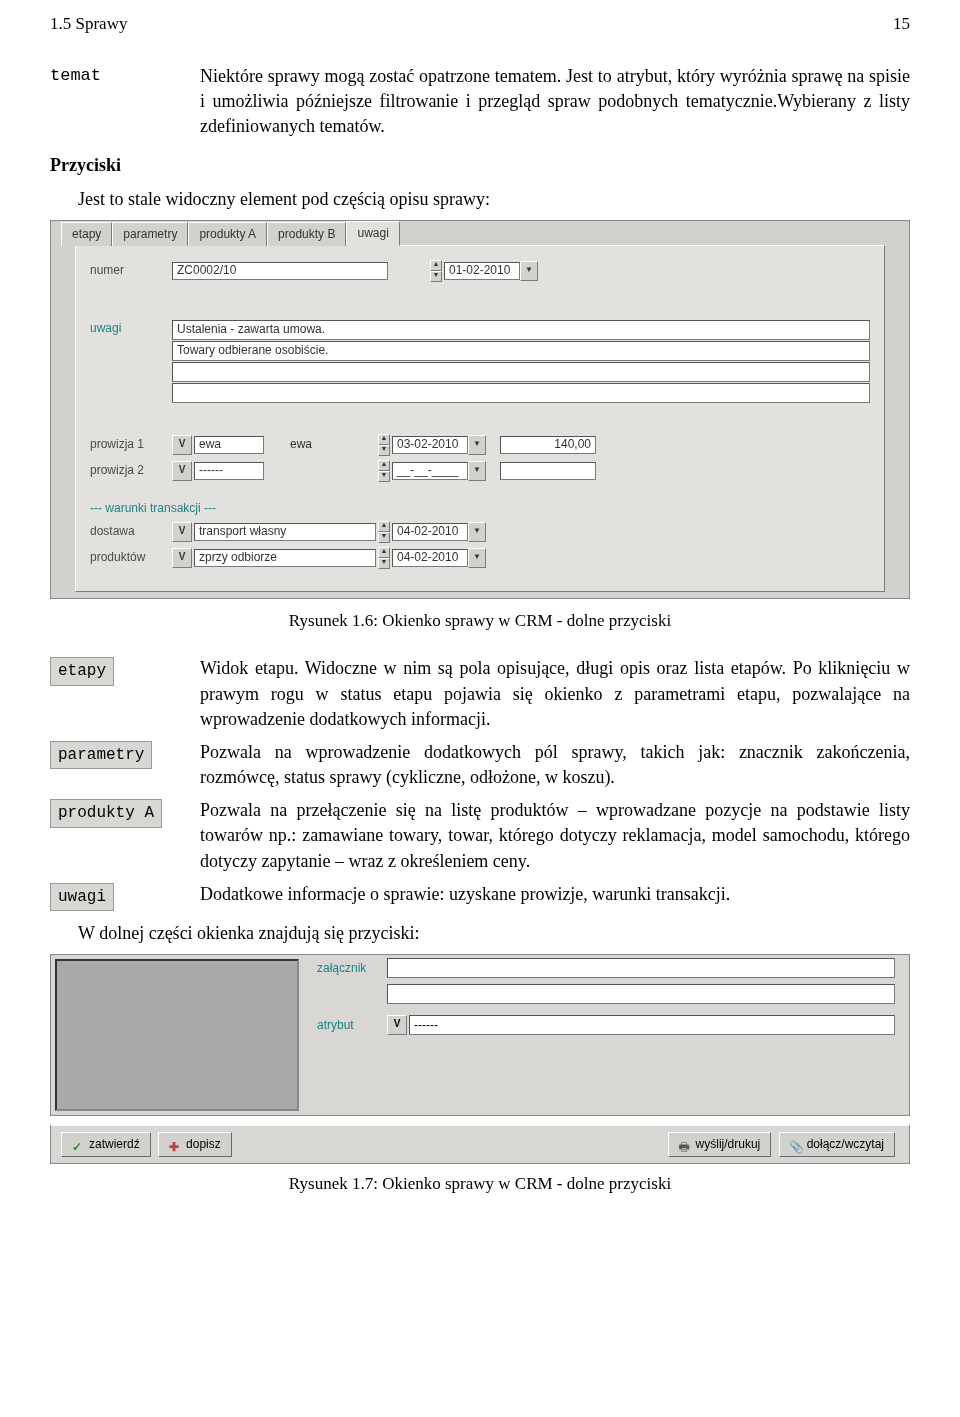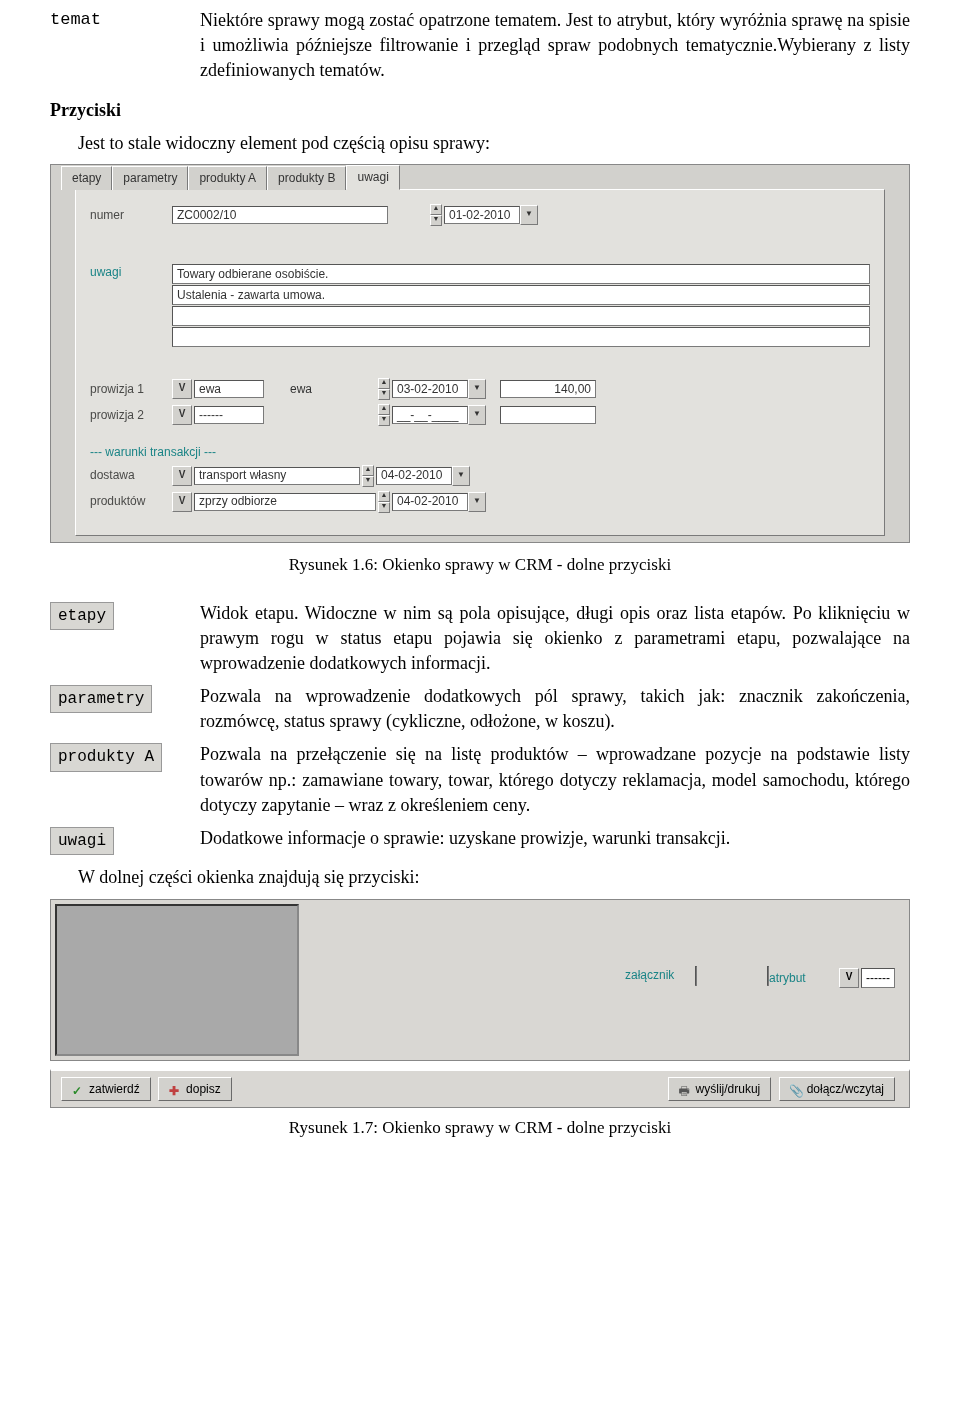--- a/index.html
+++ b/index.html
@@ -29,36 +29,40 @@
 .textblock{flex:1}
 .drop{width:18px;height:18px;background:#d2d1cd;border:1px solid #fff;border-right-color:#7a7a7a;border-bottom-color:#7a7a7a;font-size:10px;font-weight:bold;text-align:center;line-height:15px;margin-right:2px}
 .sel{background:#fff;border:1px solid #7a7a7a;border-top-color:#555;border-left-color:#555;height:18px;padding:0 4px;font-size:12px;display:flex;align-items:center;box-sizing:border-box}
 .amt-inp{width:96px;text-align:right;justify-content:flex-end}
 .section-lbl{color:#1a8486;margin:18px 0 4px}
 .caption{text-align:center;font-size:17px;margin:8px 0 24px}
 .btnbox{display:inline-block;border:1px solid #999;background:#d8d7d3;padding:2px 7px;font-family:'Courier New',monospace;font-size:16px;margin-right:4px}
 .btn-row .dl-term{width:150px;padding-top:1px}
 .ui-panel2{display:flex;background:#d9d7d3;border:1px solid #888;font-family:"MS Sans Serif",Arial,sans-serif;font-size:12px;margin:4px 0 8px}
 .leftgray{width:240px;background:#a9a9a9;border:2px inset #888;margin:4px}
-.rightpane{flex:1;padding:0 14px 8px;display:flex;flex-direction:row;justify-content:flex-end}
+.rightpane{flex:1;padding:0 14px 8px;display:flex;flex-direction:column;}
 .rp-row{display:flex;align-items:center;margin:3px 0}
 .rp-label{width:70px;color:#1a8486;text-align:left}
 .rp-inp{flex:1;background:#fff;border:1px solid #7a7a7a;border-top-color:#555;border-left-color:#555;height:18px}
 .bottom-bar{background:#d9d7d3;border:1px solid #888;border-top:2px solid #fff;padding:6px 10px;display:flex;justify-content:space-between;font-family:"MS Sans Serif",Arial,sans-serif;font-size:12px;margin-bottom:8px}
 .btn3d{background:#d2d1cd;border:1px solid #fff;border-right-color:#6a6a6a;border-bottom-color:#6a6a6a;padding:3px 10px;display:inline-flex;align-items:center;gap:5px;margin-right:4px}
 .ico{width:12px;height:12px;display:inline-block}
 .ico-check{color:#2a8a2a;font-weight:bold}
 .ico-plus{color:#c04040;font-weight:bold}
 .ico-print{color:#555}
 .ico-clip{color:#555}
 </style>
 </head>
 <body>
 
 <div class="page">
+  <div class="header">
+    <span>1.5 Sprawy</span>
+    <span>15</span>
+  </div>
 
   <div class="dl-row">
     <div class="dl-term">temat</div>
     <div class="dl-def">Niektóre sprawy mogą zostać opatrzone tematem. Jest to atrybut, który wyróżnia sprawę na spisie i umożliwia późniejsze filtrowanie i przegląd spraw podobnych tematycznie.Wybierany z listy zdefiniowanych tematów.</div>
   </div>
 
   <div class="bold subhead">Przyciski</div>
   <div class="indent-para">Jest to stale widoczny element pod częścią opisu sprawy:</div>
 
   <div class="ui-panel">
@@ -78,22 +82,22 @@
             <div class="spin-b">▲</div>
             <div class="spin-b">▼</div>
           </div>
         <div class="inp date-inp">01-02-2010</div>
         <div class="ddbtn">▼</div>
       </div>
       <div style="height:30px"></div>
       <div class="frow" style="align-items:flex-start">
         <div class="flabel teal">uwagi</div>
         <div class="textblock">
+          <div class="textrow">Ustalenia - zawarta umowa.</div>
           <div class="textrow">Towary odbierane osobiście.</div>
-          <div class="textrow">Ustalenia - zawarta umowa.</div>
           <div class="textrow"></div>
           <div class="textrow"></div>
         </div>
       </div>
       <div style="height:22px"></div>
       <div class="frow">
         <div class="flabel">prowizja 1</div>
         <div class="drop">V</div>
         <div class="sel" style="width:70px">ewa</div>
         <div style="width:22px"></div>
@@ -118,21 +122,21 @@
           </div>
         <div class="inp date-inp">__-__-____</div>
         <div class="ddbtn">▼</div>
         <div style="width:14px"></div>
         <div class="inp amt-inp"></div>
       </div>
       <div class="section-lbl">--- warunki transakcji ---</div>
       <div class="frow">
         <div class="flabel">dostawa</div>
         <div class="drop">V</div>
-        <div class="sel" style="width:166px">transport własny</div>
+        <div class="sel" style="width:182px">transport własny</div>
         <div class="spin">
             <div class="spin-b">▲</div>
             <div class="spin-b">▼</div>
           </div>
         <div class="inp date-inp">04-02-2010</div>
         <div class="ddbtn">▼</div>
       </div>
       <div class="frow">
         <div class="flabel">produktów</div>
         <div class="drop">V</div>

